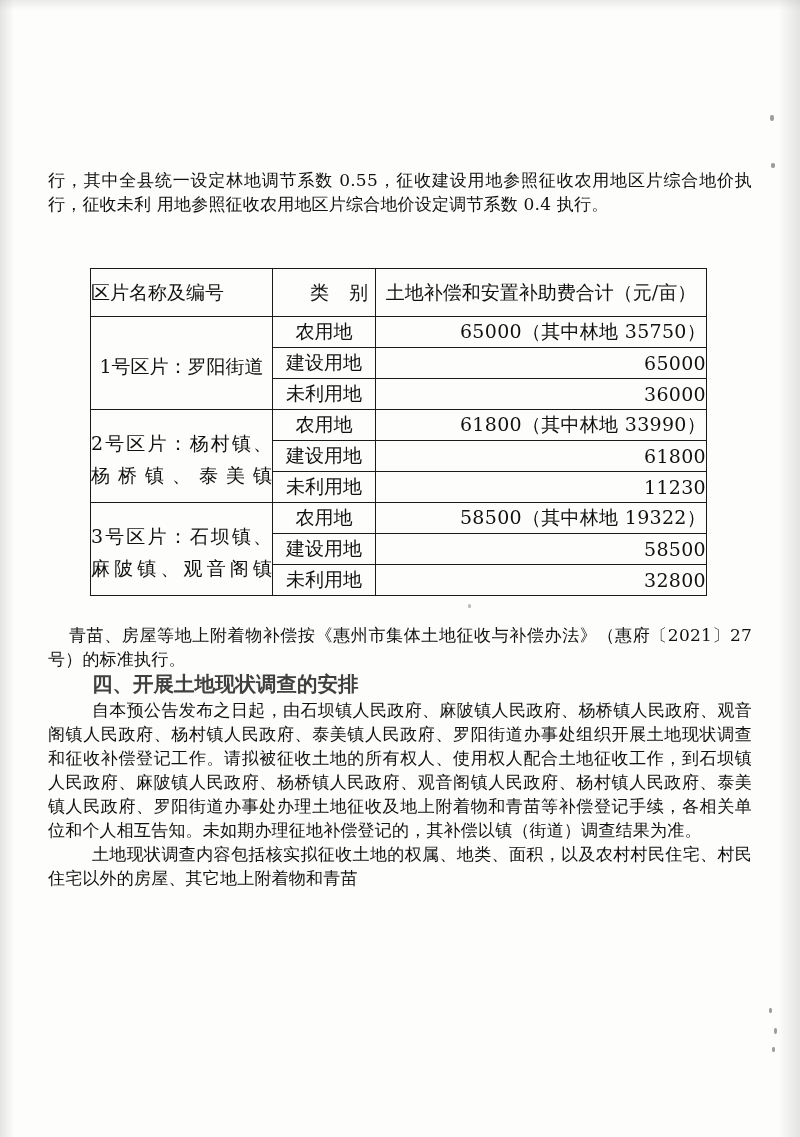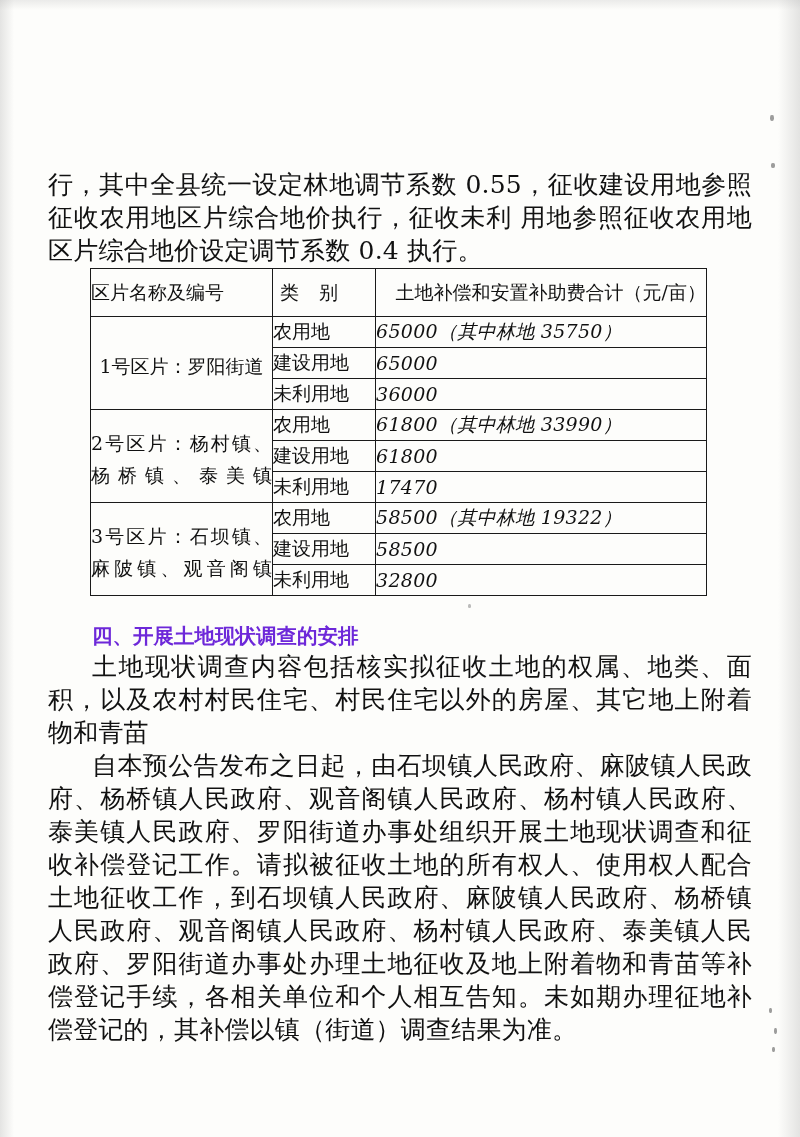--- a/index.html
+++ b/index.html
@@ -56,40 +56,40 @@
   
   .content {
     position: absolute;
     left: 48px;
     top: 0;
     width: 704px;
   }
 
   p.para {
     margin: 0;
-    font-size: 25px;
-    line-height: 33px;
+    font-size: 17px;
+    line-height: 24px;
     letter-spacing: 0.2px;
     text-align: justify;
     text-align-last: left;
     text-justify: inter-character;
     font-family: "DejaVu Serif", "Liberation Serif", serif;
     color: #111111;
   }
   p.para.indent1 { text-indent: 21px; }
   p.para.indent2 { text-indent: 44px; }
 
   h4.heading {
     margin: 0;
     font-size: 20.5px;
     line-height: 27.2px;
     font-weight: bold;
     text-indent: 44px;
     font-family: "DejaVu Sans", "Liberation Sans", sans-serif;
-    color: #6d28d9;
+    color: #404040;
   }
 
   
   .table-wrap {
     position: absolute;
     left: 90px;
     top: 268px;
     width: 616px;
   }
   table.comp-table {
@@ -112,29 +112,29 @@
   col.c-val   { width: 331px; }
 
   th.hd-zone {
     height: 47px;
     text-align: left;
     padding-left: 14px;
     font-size: 19.5px;
   }
   th.hd-cat {
     height: 47px;
-    text-align: left;
+    text-align: right;
     font-size: 19.5px;
     letter-spacing: 7px;
     text-indent: 7px;
     margin-left: 26px;
   }
   th.hd-val {
     height: 47px;
-    text-align: right;
+    text-align: center;
     font-size: 19.5px;
     margin-top: 22px;
   }
 
   td.zone-cell {
     text-align: center;
     padding: 0 6px;
     line-height: 25px;
     font-size: 19px;
   }
@@ -145,28 +145,28 @@
   }
   td.zone-cell .zline.spread {
     text-align: justify;
     text-align-last: justify;
     text-justify: inter-character;
     white-space: normal;
   }
 
   td.cat-cell {
     height: 30px;
+    text-align: center;
     font-size: 19px;
   }
   td.val-cell {
     height: 30px;
-    text-align: left;
+    text-align: right;
     font-size: 19px;
     letter-spacing: 0.3px;
-    font-style: italic;
   }
 </style>
 </head>
 <body>
 
 <div id="page">
 
   <div class="scan-edge-left"></div>
   <div class="scan-edge-right"></div>
   <div class="scan-edge-top"></div>
@@ -221,21 +221,21 @@
           </td>
           <td class="cat-cell">农用地</td>
           <td class="val-cell">61800（其中林地 33990）</td>
         </tr>
         <tr>
           <td class="cat-cell">建设用地</td>
           <td class="val-cell">61800</td>
         </tr>
         <tr>
           <td class="cat-cell">未利用地</td>
-          <td class="val-cell">17470</td>
+          <td class="val-cell">11230</td>
         </tr>
 
         <tr>
           <td class="zone-cell" rowspan="3">
             <span class="zline spread">3号区片：石坝镇、</span>
             <span class="zline spread">麻陂镇、观音阁镇</span>
           </td>
           <td class="cat-cell">农用地</td>
           <td class="val-cell">58500（其中林地 19322）</td>
         </tr>
@@ -245,18 +245,19 @@
         </tr>
         <tr>
           <td class="cat-cell">未利用地</td>
           <td class="val-cell">32800</td>
         </tr>
       </tbody>
     </table>
   </div>
 
   <div class="content" style="top:623px;">
+    <p class="para indent1">青苗、房屋等地上附着物补偿按《惠州市集体土地征收与补偿办法》（惠府〔2021〕27号）的标准执行。</p>
     <h4 class="heading">四、开展土地现状调查的安排</h4>
+    <p class="para indent2">自本预公告发布之日起，由石坝镇人民政府、麻陂镇人民政府、杨桥镇人民政府、观音阁镇人民政府、杨村镇人民政府、泰美镇人民政府、罗阳街道办事处组织开展土地现状调查和征收补偿登记工作。请拟被征收土地的所有权人、使用权人配合土地征收工作，到石坝镇人民政府、麻陂镇人民政府、杨桥镇人民政府、观音阁镇人民政府、杨村镇人民政府、泰美镇人民政府、罗阳街道办事处办理土地征收及地上附着物和青苗等补偿登记手续，各相关单位和个人相互告知。未如期办理征地补偿登记的，其补偿以镇（街道）调查结果为准。</p>
     <p class="para indent2">土地现状调查内容包括核实拟征收土地的权属、地类、面积，以及农村村民住宅、村民住宅以外的房屋、其它地上附着物和青苗</p>
-    <p class="para indent2">自本预公告发布之日起，由石坝镇人民政府、麻陂镇人民政府、杨桥镇人民政府、观音阁镇人民政府、杨村镇人民政府、泰美镇人民政府、罗阳街道办事处组织开展土地现状调查和征收补偿登记工作。请拟被征收土地的所有权人、使用权人配合土地征收工作，到石坝镇人民政府、麻陂镇人民政府、杨桥镇人民政府、观音阁镇人民政府、杨村镇人民政府、泰美镇人民政府、罗阳街道办事处办理土地征收及地上附着物和青苗等补偿登记手续，各相关单位和个人相互告知。未如期办理征地补偿登记的，其补偿以镇（街道）调查结果为准。</p>
   </div>
 
 </div>
 
 </body></html>

